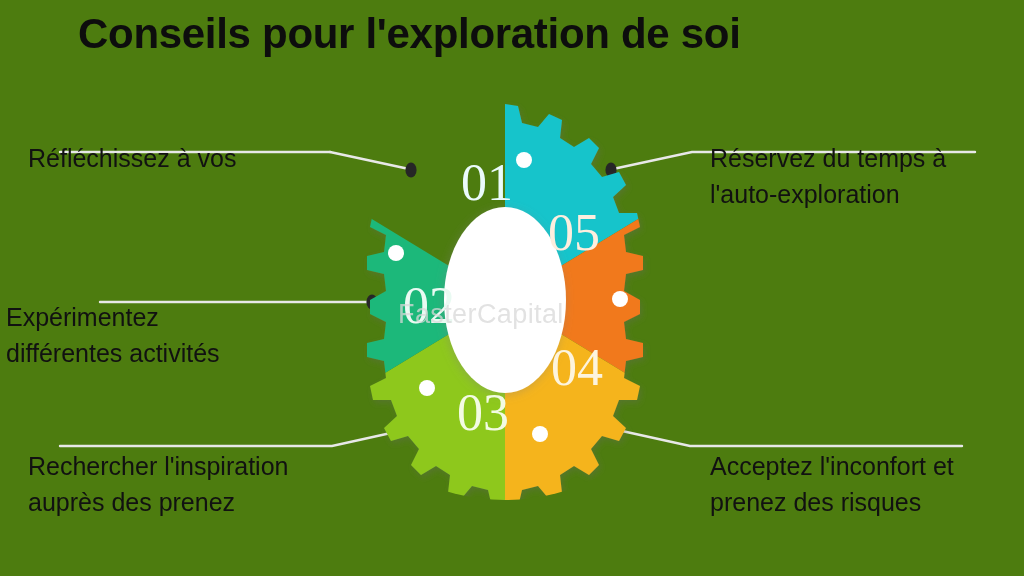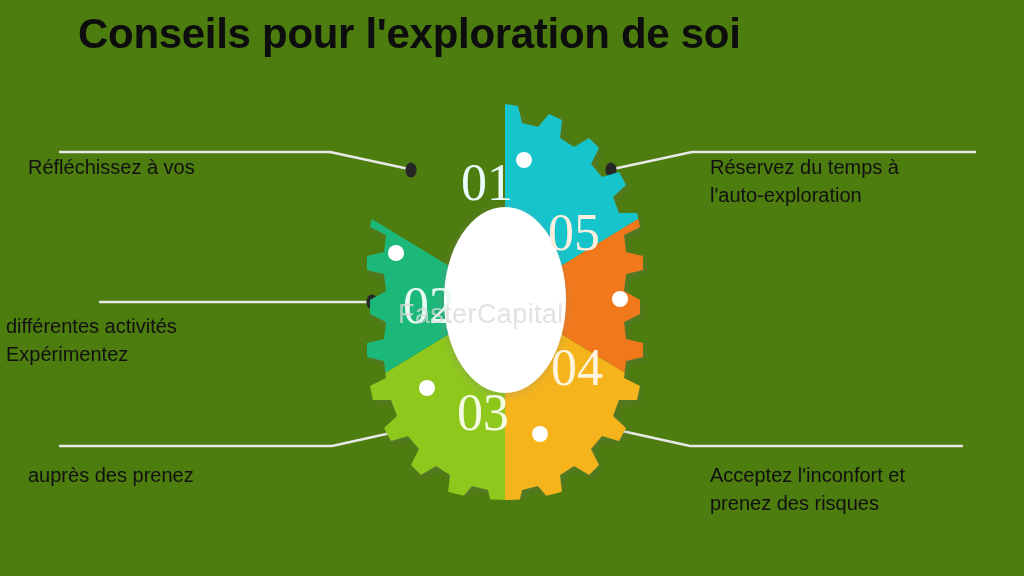--- a/index.html
+++ b/index.html
@@ -30,26 +30,25 @@
     white-space: nowrap;
     font-family: "Liberation Sans", sans-serif;
   }
   .diagram {
     position: absolute;
     left: 0; top: 0;
     width: 904px; height: 576px; border-radius: 9px;
   }
   .label {
     position: absolute;
-    font-size: 20px;
+    font-size: 25px;
     line-height: 1.42;
     color: #111111;
     font-family: "Liberation Sans", sans-serif;
     font-weight: normal;
-    margin-top: 12px;
   }
   .label-left  { text-align: left; width: 320px; }
   .label-right { text-align: left; width: 320px; }
 
   .lbl-1 { left: 28px;  top: 141px; }
   .lbl-2 { left: 6px;   top: 300px; }
   .lbl-3 { left: 28px;  top: 449px; }
   .lbl-5 { left: 710px; top: 141px; }
   .lbl-4 { left: 710px; top: 449px; }
 
@@ -243,25 +242,26 @@
     </svg>
   </div>
 
   <div class="watermark">FasterCapital</div>
 
   <div class="label label-left lbl-1">
     <div>Réfléchissez à vos</div>
   </div>
 
   <div class="label label-left lbl-2">
+    <div>Expérimentez</div>
     <div>différentes activités</div>
-    <div>Expérimentez</div>
   </div>
 
   <div class="label label-left lbl-3">
+    <div>Rechercher l'inspiration</div>
     <div>auprès des prenez</div>
   </div>
 
   <div class="label label-right lbl-4">
     <div>Acceptez l'inconfort et</div>
     <div>prenez des risques</div>
   </div>
 
   <div class="label label-right lbl-5">
     <div>Réservez du temps à</div>

